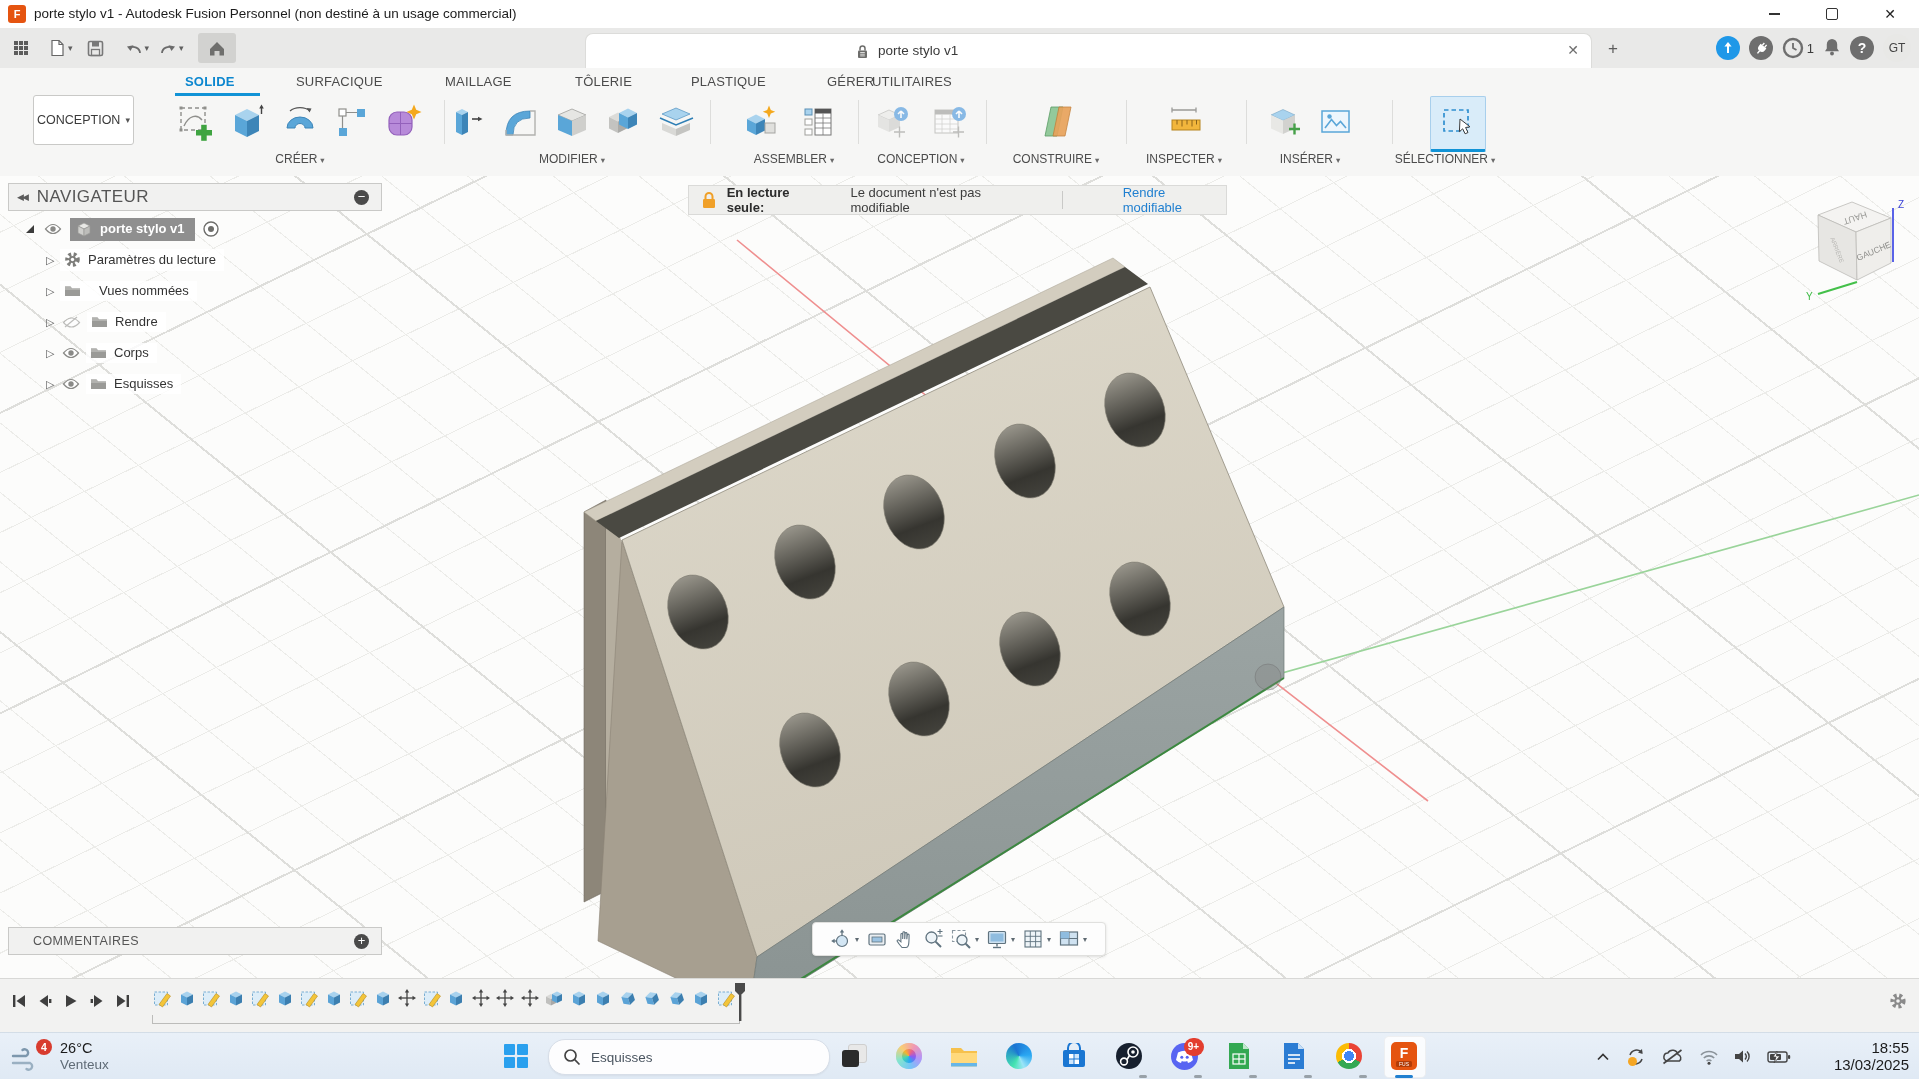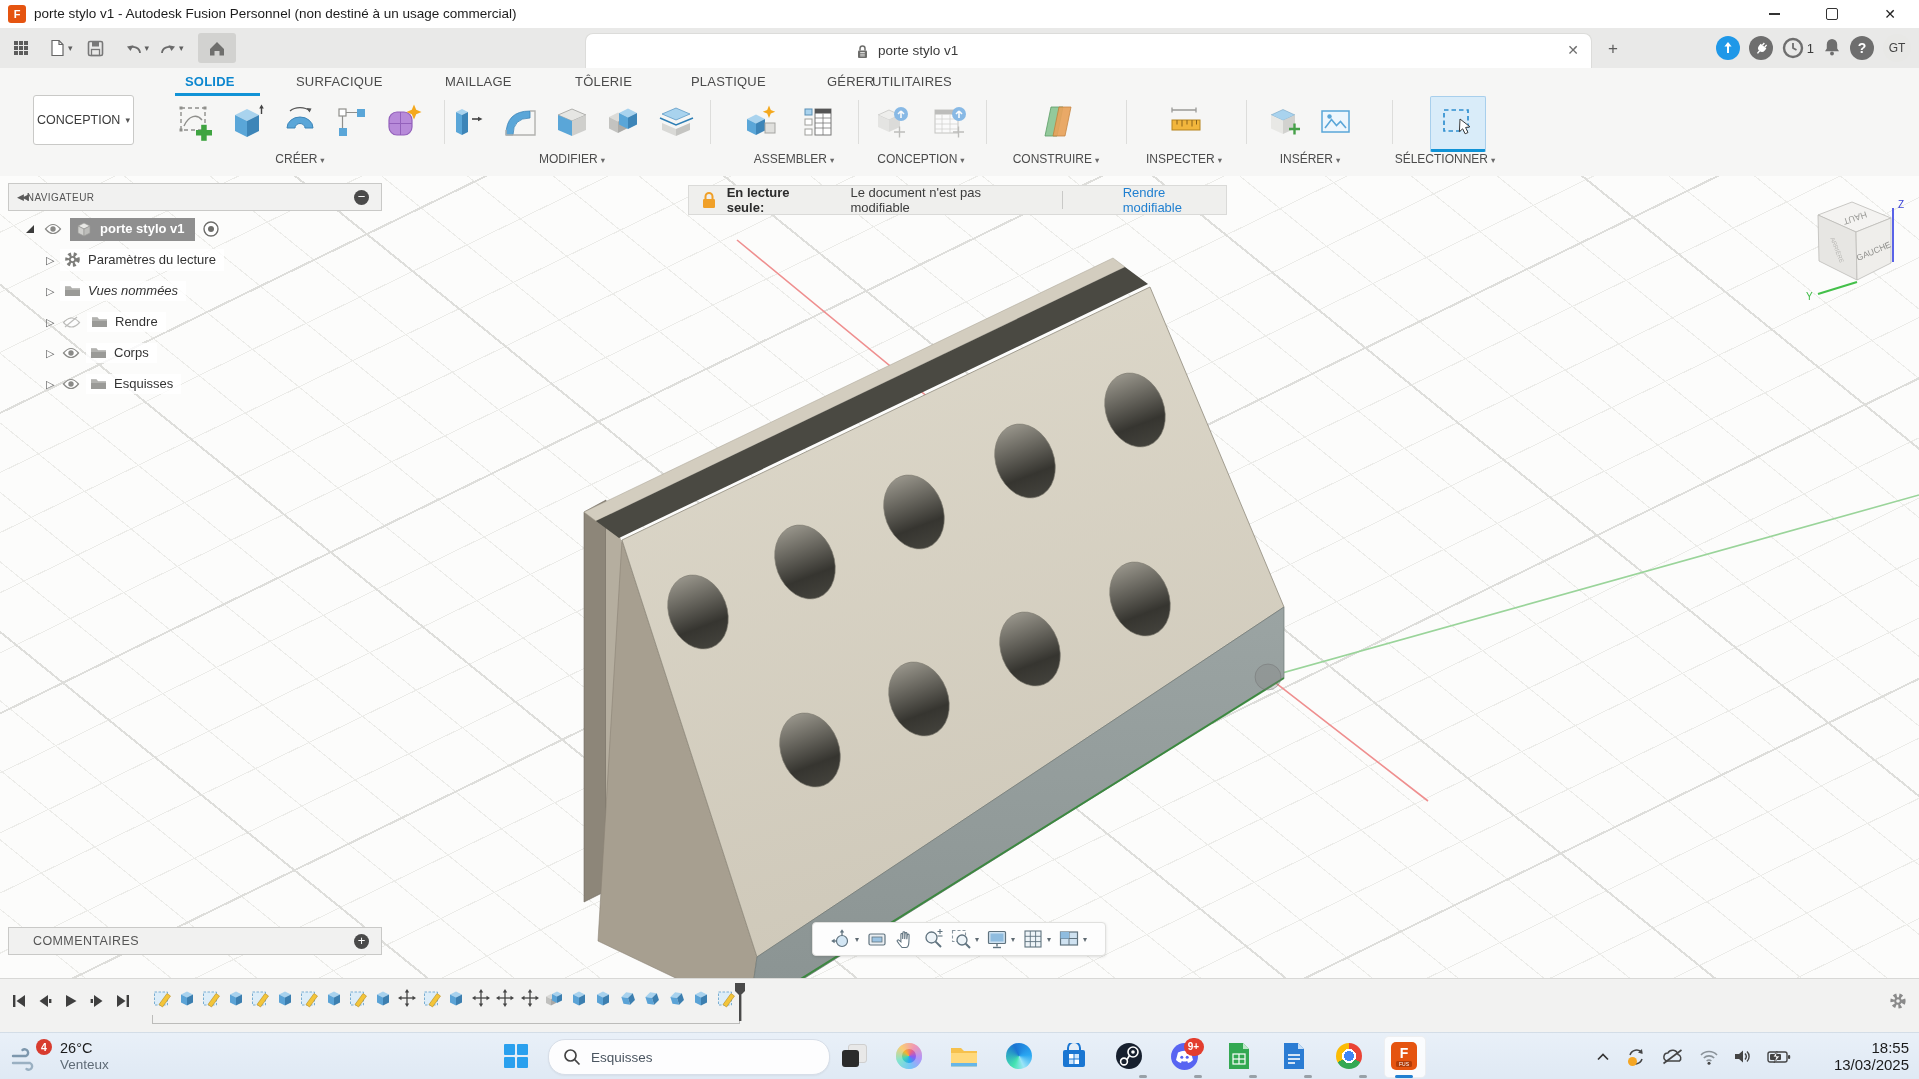--- a/index.html
+++ b/index.html
@@ -43,21 +43,21 @@
       repeating-linear-gradient(39deg,rgba(0,0,0,0) 0 53px,#ecece9 53px 54px);}
   #scene{position:absolute;left:0;top:0;width:1919px;height:802px;z-index:1;}
   
   #banner{position:absolute;left:688px;top:9px;width:537px;height:28px;background:#efefed;border:1px solid #dadad8;display:flex;align-items:center;z-index:3;font-size:13px;}
   #banner .b1{font-weight:bold;color:#2b2b2b;margin-left:10px;}
   #banner .b2{color:#3c3c3c;margin-left:22px;}
   #banner .div{width:1px;height:18px;background:#c9c9c7;margin:0 16px 0 22px;}
   #banner .b3{color:#1f7fd0;margin-left:44px;}
   
   #navhead{position:absolute;left:8px;top:7px;width:372px;height:26px;background:#f1f1f0;border:1px solid #c9c9c7;display:flex;align-items:center;z-index:3;}
-  #navhead .t{font-size:10px;color:#555;letter-spacing:.4px;}
+  #navhead .t{font-size:17px;color:#555;letter-spacing:.4px;margin-left:10px;}
   .collapse{margin-left:8px;color:#5a5a5a;font-size:9px;letter-spacing:-2px;}
   .mincir{position:absolute;right:12px;width:15px;height:15px;border-radius:50%;background:#4a4a4a;color:#fff;text-align:center;line-height:13px;font-size:13px;}
   .navrow{position:absolute;height:22px;display:flex;align-items:center;z-index:3;font-size:13px;color:#333;}
   .navlbl{background:rgba(255,255,255,.82);padding:2px 8px 3px 4px;white-space:nowrap;}
   .rootlbl{background:#8f8f8f;color:#fff;font-weight:bold;padding:3px 10px 4px 6px;display:flex;align-items:center;gap:8px;}
   .tri{color:#555;font-size:11px;width:14px;}
   
   #comhead{position:absolute;left:8px;top:751px;width:372px;height:26px;background:#f1f1f0;border:1px solid #c9c9c7;display:flex;align-items:center;z-index:3;}
   #comhead .t{font-size:12.5px;color:#555;letter-spacing:.4px;margin-left:24px;}
   
@@ -510,21 +510,21 @@
       <svg width="17" height="17">
           <circle cx="8.5" cy="8.5" r="5.2" fill="none" stroke="#7d7d7a" stroke-width="4.2" stroke-dasharray="2.6 2.4"></circle>
           <circle cx="8.5" cy="8.5" r="3.6" fill="#7d7d7a"></circle>
           <circle cx="8.5" cy="8.5" r="1.7" fill="#fff"></circle>
         </svg>
       <span>Paramètres du lecture</span>
     </span>
   </div>
   <div class="navrow" style="left:46px;top:104px;">
     <span class="tri">▷</span>
-    <span class="navlbl" style="display:flex;align-items:center;gap:7px;font-style:italic;">
+    <span class="navlbl" style="display:flex;align-items:center;gap:18px;">
       <svg width="17" height="13">
           <path d="M1 2.5h5.5L8 4.5h8V12H1z" fill="#9a9a97"></path>
           <path d="M1 2.5h5.5L8 4.5h8v1.5H1z" fill="#b2b2af"></path>
         </svg>
       <span>Vues nommées</span>
     </span>
   </div>
   <div class="navrow" style="left:46px;top:135px;">
     <span class="tri">▷</span>
     <svg width="19" height="13" style="margin:0 6px 0 2px;opacity:.55;">

